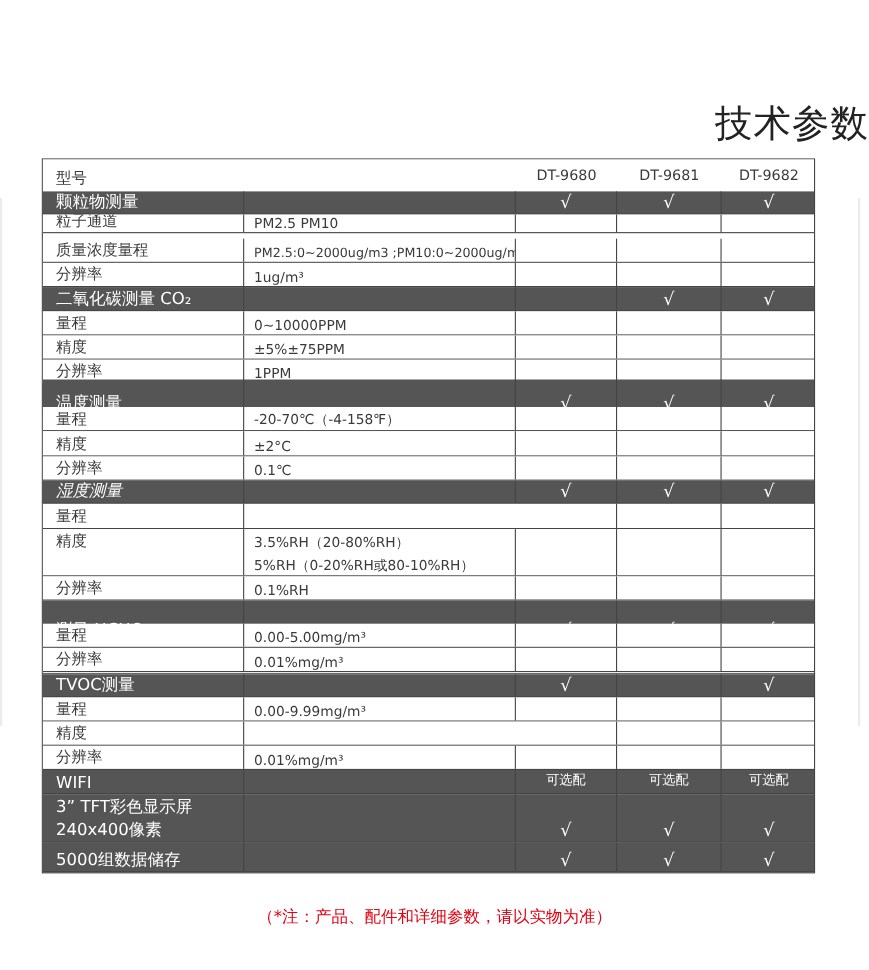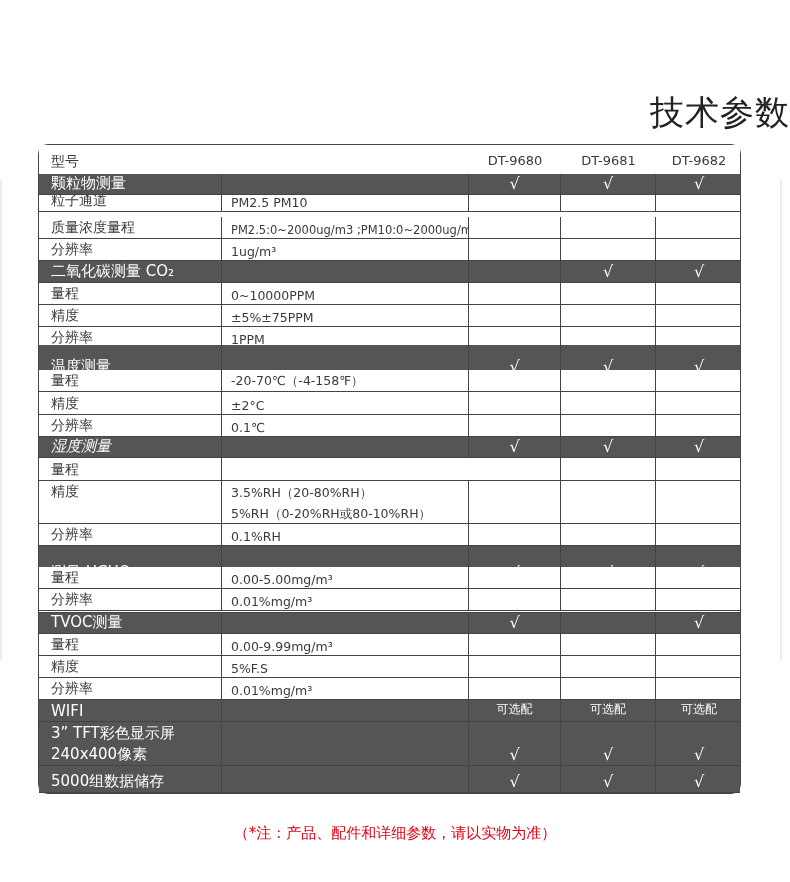--- a/index.html
+++ b/index.html
@@ -43,21 +43,21 @@
   }
 </style>
 </head>
 <body>
 
 <div class="side-line-left"></div>
 <div class="side-line-right"></div>
 
 <div class="title">技术参数</div>
 
-<div class="spec-table" style="height:650px;border-radius:10px;">
+<div class="spec-table" style="height:650px;">
 
   <div class="row white header-row" style="top:0;height:29px;">
     <div class="cell c0">
         <span class="v">型号</span>
       </div>
     <div class="cell c1"></div>
     <div class="cell c2">
         <span class="v">DT-9680</span>
       </div>
     <div class="cell c3">
@@ -423,23 +423,20 @@
           <span class="v opt"></span>
         </div>
         <div class="cell c4">
           <span class="v opt"></span>
         </div>
       </div>
       <div class="row white" style="top: 511px; height: 22px;">
         <div class="cell c0">
           <span class="v">精度</span>
         </div>
-        <div class="cell c1">
-          <span class="v">5%F.S</span>
-        </div>
         <div class="cell c2">
           <span class="v opt"></span>
         </div>
         <div class="cell c3">
           <span class="v opt"></span>
         </div>
         <div class="cell c4">
           <span class="v opt"></span>
         </div>
       </div>

